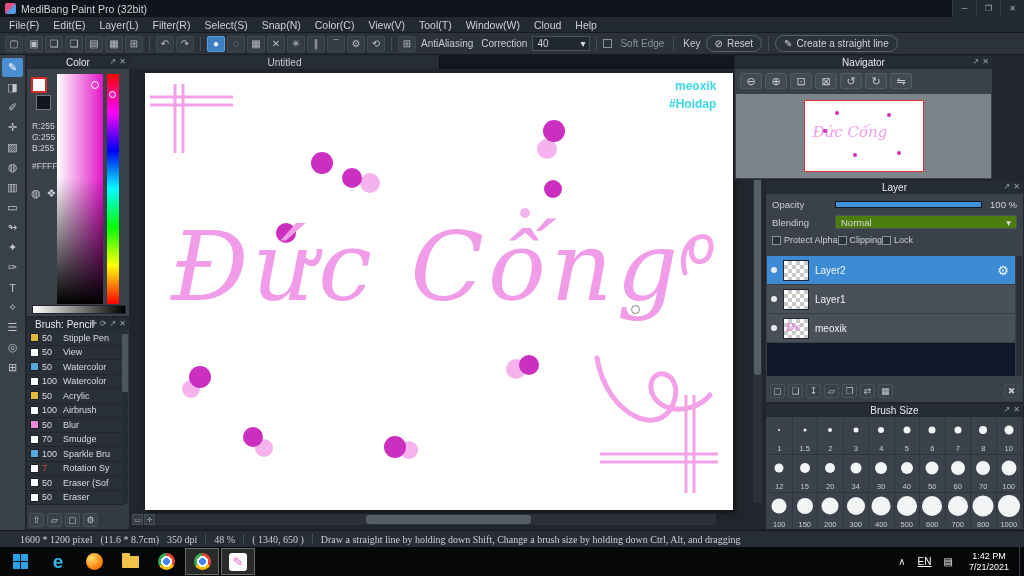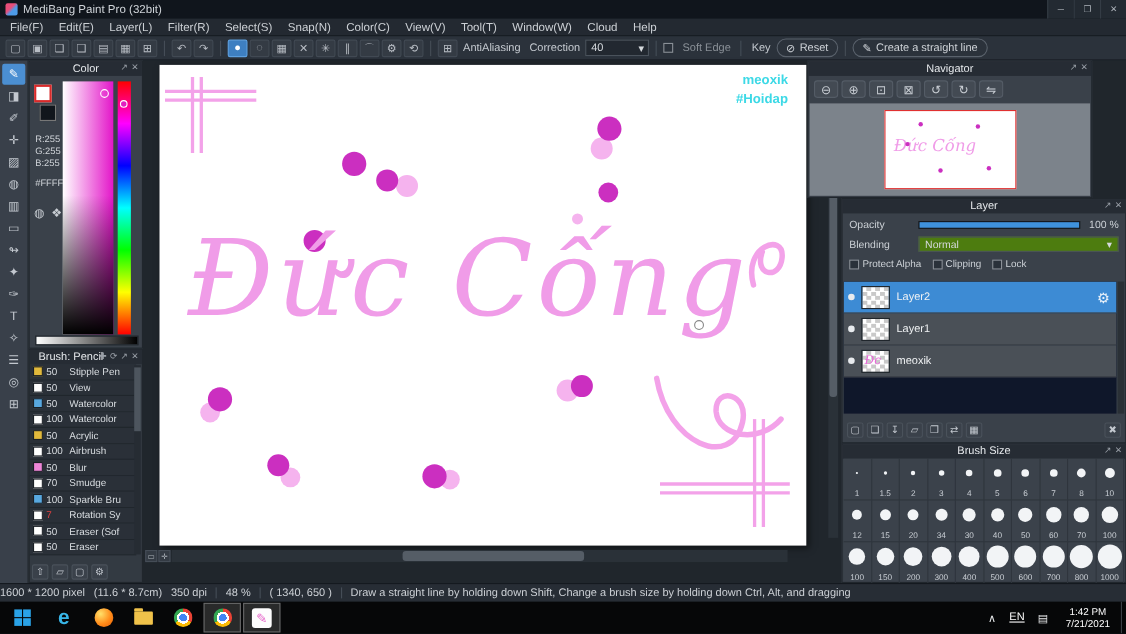--- a/index.html
+++ b/index.html
@@ -120,21 +120,21 @@
                         box-shadow:52px 2px #cb2fc0,18px 42px #cb2fc0,62px 40px #cb2fc0,-12px 18px #cb2fc0;}
 
   #layer-panel{left:765px;top:180px;width:259px;height:223px;}
   .lp-row{display:flex;align-items:center;padding:0 6px;margin-top:5px;gap:5px;}
   .lp-label{font-size:9.5px;color:#ccd1d6;width:58px;flex:none;}
   .slider{position:relative;flex:1;height:7px;background:#20262c;border:1px solid #14191e;}
   .slider-fill{position:absolute;left:0;top:0;bottom:0;width:100%;background:#3f92dc;}
   .lp-value{font-size:9.5px;color:#ccd1d6;width:30px;text-align:right;flex:none;}
   .lp-select{flex:1;display:flex;align-items:center;justify-content:space-between;height:14px;
              background:#4d7c0f;border:1px solid #4a525b;padding:0 5px;font-size:9.5px;color:#d5d9dd;}
-  .lp-checks{display:flex;gap:10px;padding:6px 6px 4px;}
+  .lp-checks{display:flex;padding:6px 6px 4px;}
   .chk{display:flex;align-items:center;gap:3px;font-size:9px;color:#ccd1d6;}
   .chk-box{width:9px;height:9px;border:1px solid #8a9097;background:#2a313a;}
   #layers-list{position:absolute;left:1px;top:75px;right:8px;height:120px;background:#0f172a;overflow:hidden;}
   .layer-row{display:flex;align-items:center;height:29px;background:#4a5057;border-bottom:1px solid #383e45;gap:6px;padding:0 4px;}
   .layer-row.selected{background:#3d8bd4;}
   .vis-dot{width:6px;height:6px;border-radius:50%;background:#e8ebee;flex:none;}
   .layer-thumb{width:26px;height:21px;border:1px solid #20262c;flex:none;position:relative;
                background:repeating-conic-gradient(#c9c9c9 0% 25%,#ffffff 0% 50%);background-size:8px 8px;}
   .layer-thumb .thumb-art{position:absolute;left:2px;top:2px;font-family:"DejaVu Serif",serif;font-style:italic;
                           font-size:11px;color:#e86ad8;text-align:right;}
@@ -147,22 +147,22 @@
   #brushsize-panel{left:765px;top:403px;width:259px;height:127px;}
   #bs-grid{position:absolute;left:1px;top:13px;right:1px;bottom:1px;display:grid;
            grid-template-columns:repeat(10,1fr);grid-auto-rows:38px;background:#3b424b;}
   .bs-cell{border-right:1px solid #2f353d;border-bottom:1px solid #2f353d;position:relative;
            display:flex;flex-direction:column;align-items:center;justify-content:flex-end;padding-bottom:1px;}
   .bs-dot{position:absolute;top:13px;left:50%;transform:translate(-50%,-50%);border-radius:50%;background:#f2f4f6;}
   .bs-num{font-size:7.5px;color:#c9ced4;}
 
   
   #statusbar{position:absolute;left:0;top:530px;width:1024px;height:17px;background:#272d35;
-             border-top:1px solid #14191f;display:flex;align-items:center;gap:8px;padding:0 0;
-             font-size:10px;color:#ccd0d5;white-space:nowrap;}
+             border-top:1px solid #14191f;display:flex;align-items:center;gap:8px;padding:0 20px;
+             font-size:10px;color:#ccd0d5;white-space:nowrap;font-family:Liberation Serif, serif;}
   .sb-sep{width:1px;height:10px;background:#454d57;}
 
   
   #taskbar{position:absolute;left:0;top:547px;width:1024px;height:29px;background:#060708;
            display:flex;align-items:center;}
   .tb-start{width:40px;height:29px;display:flex;align-items:center;justify-content:center;}
   .winflag{display:grid;grid-template-columns:7px 7px;grid-auto-rows:7px;gap:1px;}
   .winflag i{background:#2aa3e8;}
   .tb-app{width:34px;height:27px;margin:1px 1px;display:flex;align-items:center;justify-content:center;}
   .tb-app.active{background:rgba(255,255,255,.14);border:1px solid rgba(255,255,255,.3);}
@@ -391,20 +391,25 @@
       </div>
     <div id="brush-foot">
         <span class="mini-btn">⇧</span>
         <span class="mini-btn">▱</span>
         <span class="mini-btn">▢</span>
         <span class="mini-btn">⚙</span>
       </div>
   </div>
 
   <div id="canvas-area">
+    <div id="tabbar">
+      <div id="tab-untitled">
+          <span>Untitled</span>
+        </div>
+    </div>
     <div id="viewport">
       <div id="white-canvas">
         <svg width="588" height="437" style="position:absolute;left:0;top:0" viewBox="0 0 588 437">
           <g stroke="#f3a2e9" stroke-width="3" fill="none">
             <line x1="30" y1="11" x2="30" y2="80"></line>
               <line x1="38" y1="11" x2="38" y2="80"></line>
             <line x1="5" y1="24" x2="88" y2="24"></line>
               <line x1="5" y1="32" x2="88" y2="32"></line>
             <line x1="541" y1="322" x2="541" y2="420"></line>
               <line x1="549" y1="322" x2="549" y2="420"></line>

